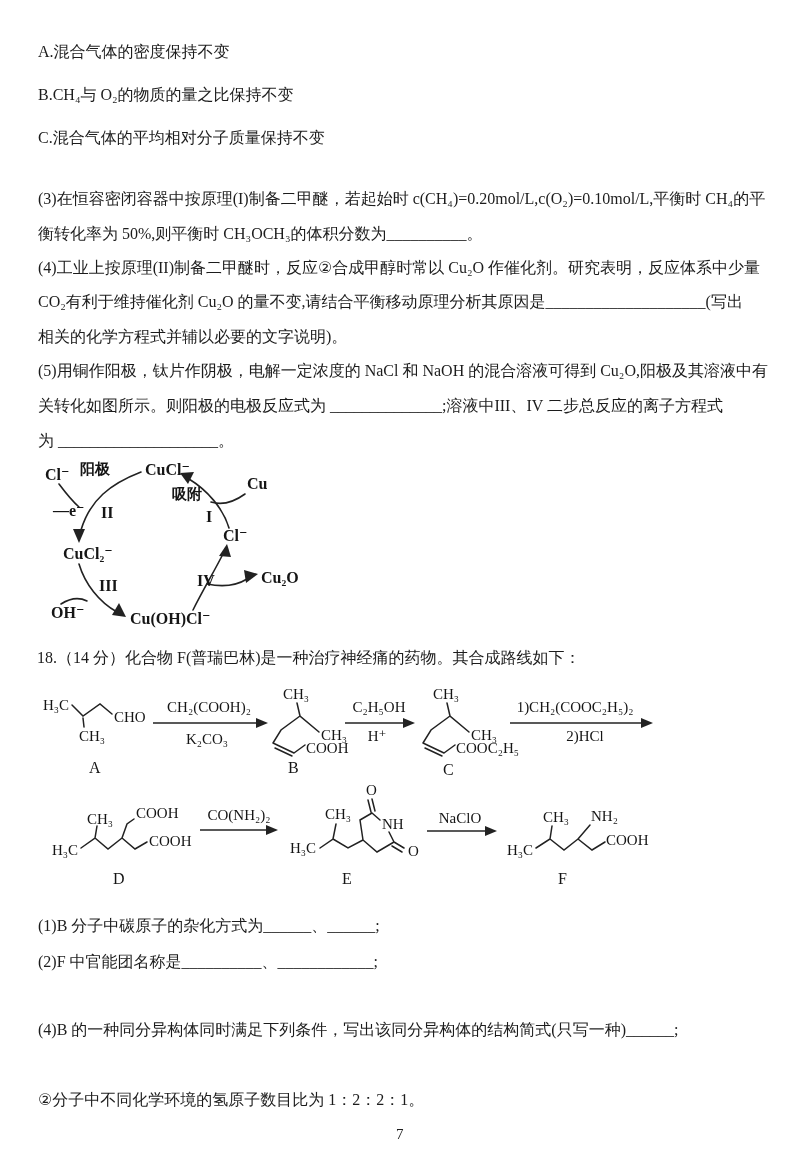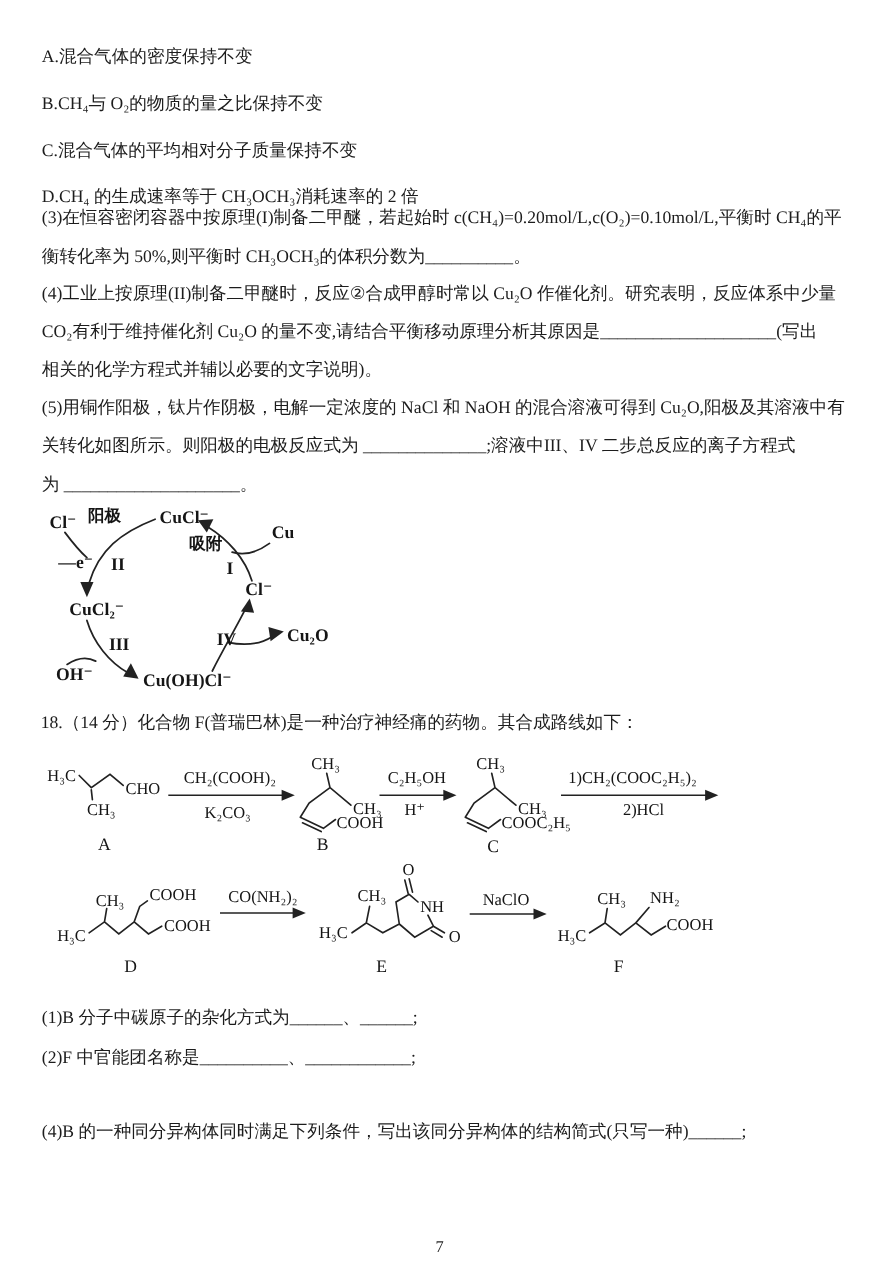--- a/index.html
+++ b/index.html
@@ -22,21 +22,20 @@
   .aline{stroke:#222;stroke-width:1.4;fill:none;}
 </style>
 </head>
 <body>
 
 <div class="page">
 
   <div class="line" style="top:42px">A.混合气体的密度保持不变</div>
   <div class="line" style="top:85px">B.CH₄与 O₂的物质的量之比保持不变</div>
   <div class="line" style="top:128px">C.混合气体的平均相对分子质量保持不变</div>
-  <div class="line" style="top:170px">D.CH₄ 的生成速率等于 CH₃OCH₃消耗速率的 2 倍</div>
 
   <div class="line" style="top:189px">(3)在恒容密闭容器中按原理(I)制备二甲醚，若起始时 c(CH₄)=0.20mol/L,c(O₂)=0.10mol/L,平衡时 CH₄的平</div>
   <div class="line" style="top:224px">衡转化率为 50%,则平衡时 CH₃OCH₃的体积分数为__________。</div>
   <div class="line" style="top:258px">(4)工业上按原理(II)制备二甲醚时，反应②合成甲醇时常以 Cu₂O 作催化剂。研究表明，反应体系中少量</div>
   <div class="line" style="top:327px">相关的化学方程式并辅以必要的文字说明)。</div>
   <div class="line" style="top:292px">CO₂有利于维持催化剂 Cu₂O 的量不变,请结合平衡移动原理分析其原因是____________________(写出</div>
   <div class="line" style="top:361px">(5)用铜作阳极，钛片作阴极，电解一定浓度的 NaCl 和 NaOH 的混合溶液可得到 Cu₂O,阳极及其溶液中有</div>
   <div class="line" style="top:431px">为 ____________________。</div>
   <div class="line" style="top:396px">关转化如图所示。则阳极的电极反应式为 ______________;溶液中III、IV 二步总反应的离子方程式</div>
 
@@ -140,15 +139,16 @@
     <text class="st" x="472" y="75">H₃C</text>
     <text class="st" x="508" y="42">CH₃</text>
     <text class="st" x="556" y="41">NH₂</text>
     <text class="st" x="571" y="65">COOH</text>
     <text class="lbl" x="523" y="104">F</text>
   </svg>
 
   <div class="line" style="top:916px">(1)B 分子中碳原子的杂化方式为______、______;</div>
   <div class="line" style="top:952px">(2)F 中官能团名称是__________、____________;</div>
   <div class="line" style="top:1020px">(4)B 的一种同分异构体同时满足下列条件，写出该同分异构体的结构简式(只写一种)______;</div>
+  <div class="line" style="top:1090px">②分子中不同化学环境的氢原子数目比为 1：2：2：1。</div>
 
   <div class="pagenum">7</div>
 </div>
 
 </body></html>

